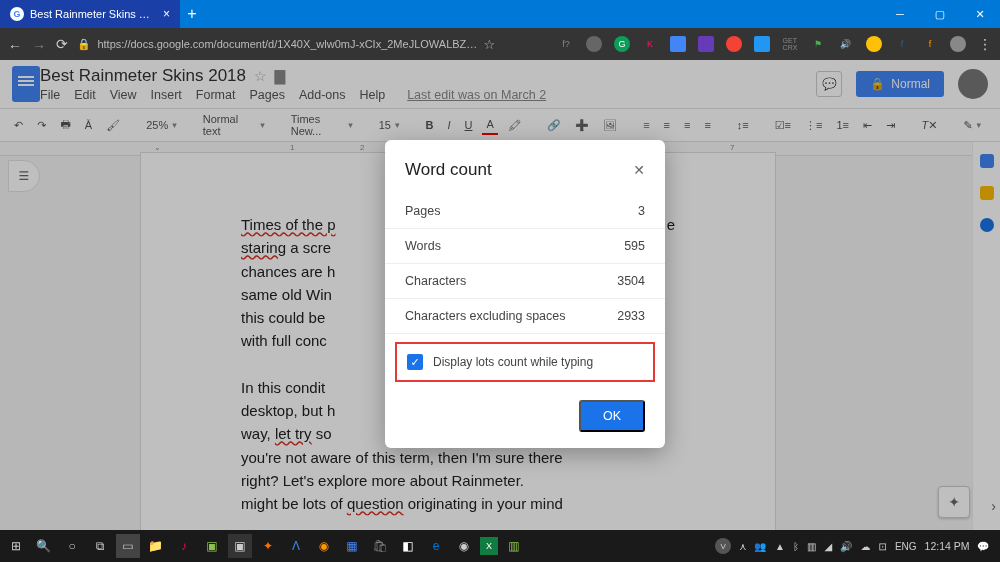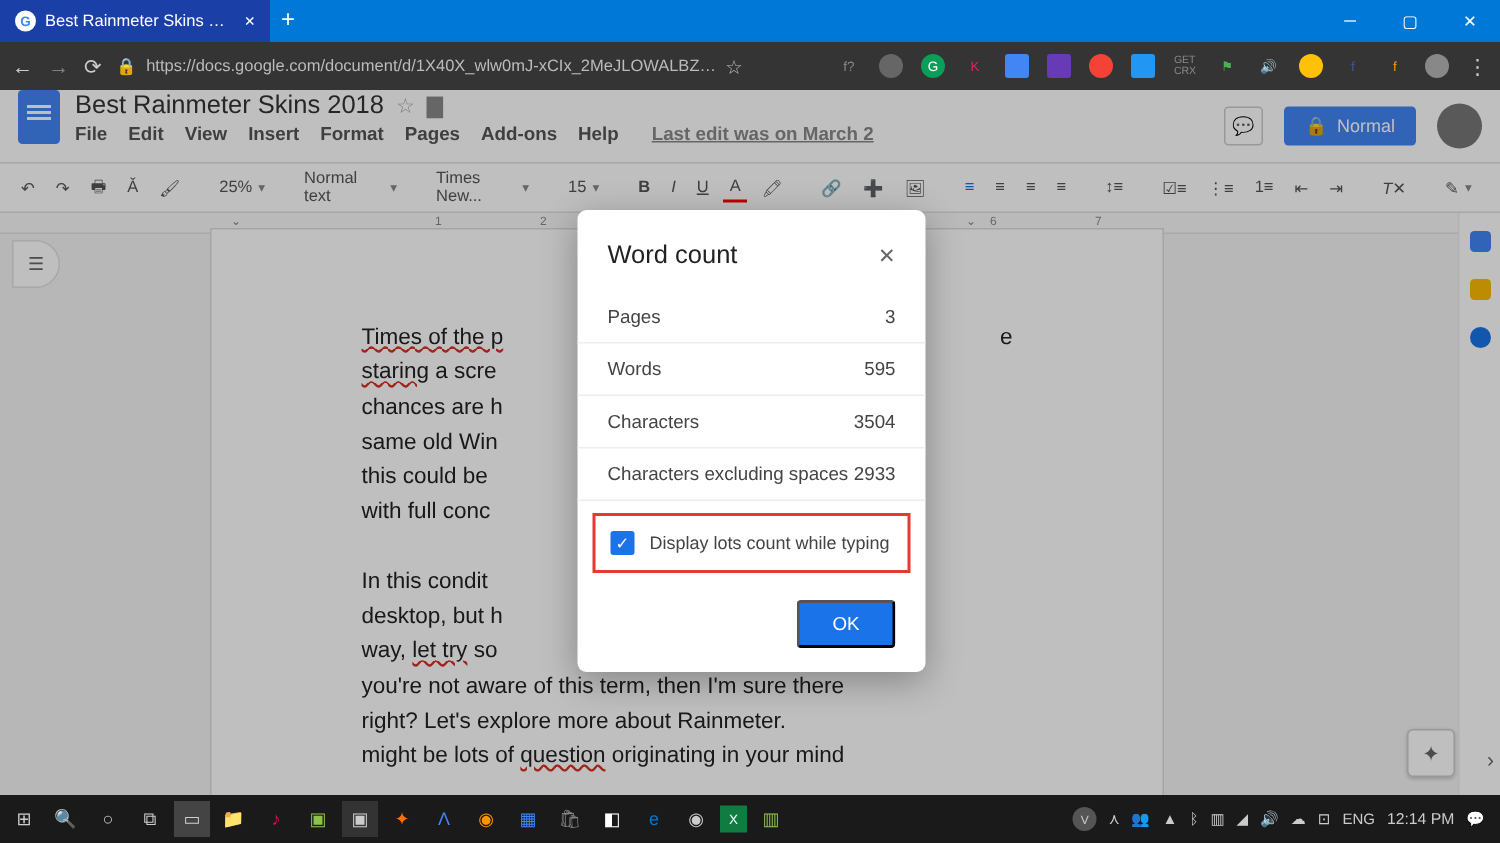--- a/index.html
+++ b/index.html
@@ -19,29 +19,29 @@
 .browser-toolbar { height: 32px; background: #343434; display: flex; align-items: center; padding: 0 8px; gap: 10px; color: #ccc; }
 .nav-btn { font-size: 14px; cursor: pointer; }
 .url-bar { flex: 0 0 auto; display: flex; align-items: center; gap: 6px; font-size: 11px; color: #bbb; max-width: 440px; }
 .lock-icon { font-size: 11px; }
 .url-text { white-space: nowrap; overflow: hidden; text-overflow: ellipsis; max-width: 380px; }
 .star-icon { font-size: 13px; }
 .ext-icons { display: flex; gap: 12px; margin-left: auto; align-items: center; }
 .ext-icon { width: 16px; height: 16px; border-radius: 3px; display: flex; align-items: center; justify-content: center; font-size: 9px; }
 
 
-.docs-header { height: 48px; background: #fff; display: flex; padding: 0 12px; gap: 10px; }
+.docs-header { height: 48px; background: #fff; display: flex; align-items: center; padding: 0 12px; }
 .docs-logo { width: 28px; height: 36px; background: #4285f4; border-radius: 3px; display: flex; align-items: center; justify-content: center; color: #fff; position: relative; }
 .docs-logo::after { content: ""; position: absolute; top: 10px; left: 6px; right: 6px; height: 2px; background: #fff; box-shadow: 0 4px 0 #fff, 0 8px 0 #fff; }
 .docs-title-area { flex: 1; }
 .docs-title-row { display: flex; align-items: center; gap: 8px; }
 .doc-title { font-size: 17px; color: #333; }
 .doc-star { color: #aaa; font-size: 14px; }
 .doc-folder { color: #888; font-size: 14px; }
-.docs-menu { display: flex; gap: 14px; font-size: 12.5px; color: #555; margin-top: 2px; font-weight: bold; }
+.docs-menu { display: flex; gap: 14px; font-size: 12.5px; color: #555; margin-top: 2px; }
 .docs-menu span { cursor: pointer; }
 .last-edit { color: #888; text-decoration: underline; margin-left: 8px; }
 .docs-header-right { display: flex; align-items: center; gap: 14px; }
 .comments-btn { width: 26px; height: 26px; border: 1px solid #ccc; border-radius: 3px; display: flex; align-items: center; justify-content: center; font-size: 12px; color: #666; }
 .share-btn { background: #4285f4; color: #fff; padding: 6px 14px; border-radius: 3px; font-size: 12px; display: flex; align-items: center; gap: 6px; }
 .avatar { width: 30px; height: 30px; border-radius: 50%; background: #777; }
 
 
 .docs-toolbar { height: 34px; border-top: 1px solid #e0e0e0; border-bottom: 1px solid #e0e0e0; background: #fff; display: flex; align-items: center; padding: 0 10px; gap: 6px; font-size: 11px; color: #555; }
 .tb-btn { padding: 3px 4px; cursor: pointer; }
@@ -59,21 +59,21 @@
 .scroll-right-arrow { position: absolute; right: 4px; bottom: 48px; font-size: 14px; color: #666; }
 
 
 .side-panel { position: absolute; right: 0; top: 142px; width: 16px; display: flex; flex-direction: column; gap: 18px; padding-top: 12px; align-items: center; }
 .side-ic { width: 14px; height: 14px; border-radius: 3px; }
 
 
 .overlay { position: absolute; top: 60px; left: 0; right: 0; bottom: 32px; background: rgba(0,0,0,0.25); }
 
 
-.dialog { position: absolute; left: 385px; top: 140px; width: 232px; background: #fff; border-radius: 6px; box-shadow: 0 6px 24px rgba(0,0,0,0.3); padding: 20px 0 16px; }
+.dialog { position: absolute; left: 385px; top: 140px; width: 280px; background: #fff; border-radius: 6px; box-shadow: 0 6px 24px rgba(0,0,0,0.3); padding: 20px 0 16px; }
 .dialog-header { display: flex; align-items: center; justify-content: space-between; padding: 0 20px 14px; }
 .dialog-title { font-size: 17px; color: #222; font-family: "Google Sans", Arial, sans-serif; }
 .dialog-close { font-size: 14px; color: #666; cursor: pointer; }
 .stat-row { display: flex; justify-content: space-between; padding: 10px 20px; border-bottom: 1px solid #eee; font-size: 12.5px; color: #444; }
 .stat-row:last-of-type { border-bottom: none; }
 .checkbox-row { margin: 8px 10px 0; padding: 10px 10px; border: 2px solid #e53935; display: flex; align-items: center; gap: 10px; font-size: 12px; color: #444; }
 .checkbox { width: 16px; height: 16px; background: #1a73e8; border-radius: 2px; display: flex; align-items: center; justify-content: center; color: #fff; font-size: 11px; }
 .dialog-actions { display: flex; justify-content: flex-end; gap: 10px; padding: 18px 20px 0; }
 .btn-cancel { border: 1px solid #ccc; background: #fff; color: #444; padding: 7px 16px; border-radius: 3px; font-size: 12.5px; }
 .btn-ok { background: #1a73e8; color: #fff; padding: 7px 22px; border-radius: 3px; font-size: 12.5px; }

